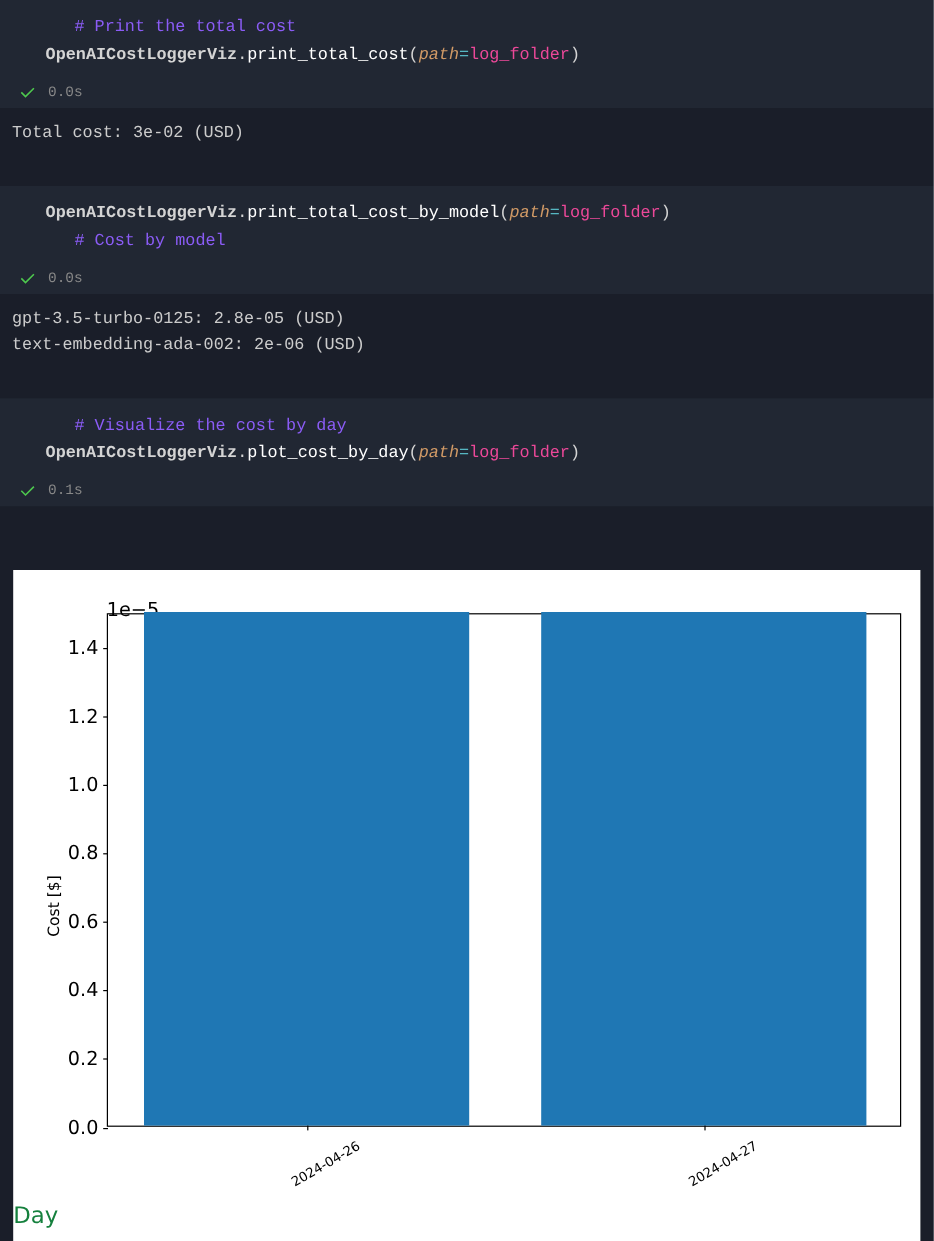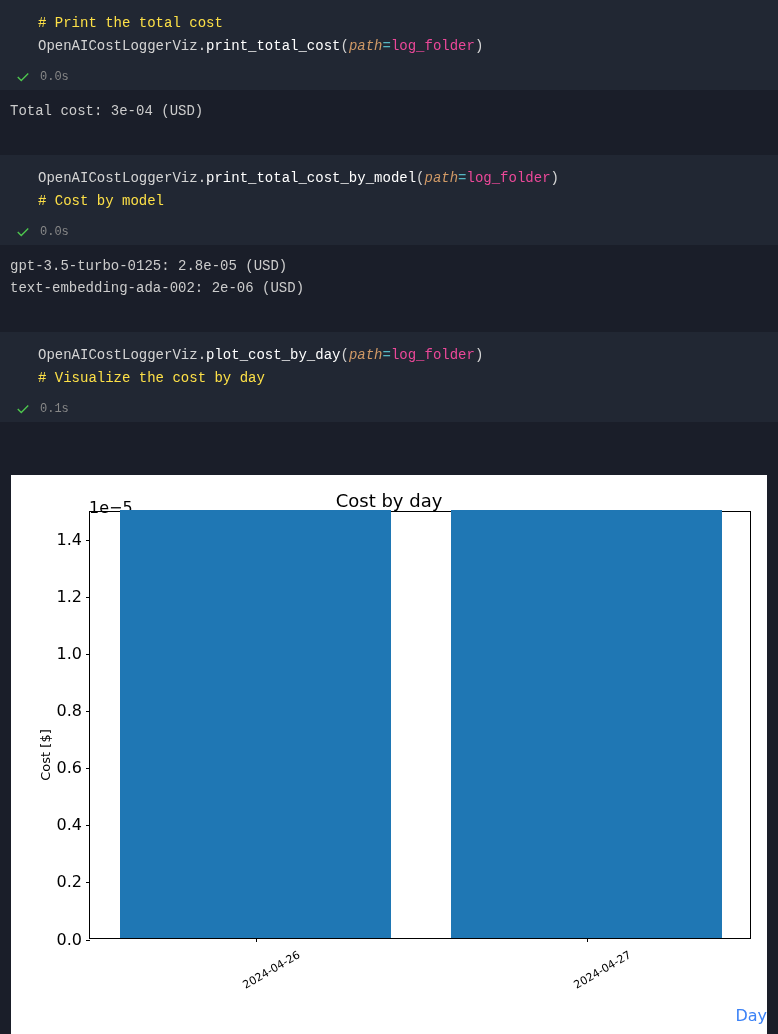--- a/index.html
+++ b/index.html
@@ -18,22 +18,22 @@
   background: #212733;
 }
 .code-area {
   padding: 12px 10px 8px 38px;
   line-height: 1.65;
   position: relative;
 }
 .code-line {
   white-space: pre;
 }
-.comment { color: #fde047; }
-.class-name { color: #d4d4d4; }
+.comment { color: #8b5cf6; margin-left: 24px; }
+.class-name { color: #d4d4d4; font-weight: bold; }
 .dot { color: #d4d4d4; }
 .method { color: #ffffff; }
 .paren { color: #d4d4d4; }
 .param-name { color: #d19a66; font-style: italic; margin-top: 24px; }
 .equals { color: #56b6c2; }
 .var-name { color: #ec4899; }
 .status-bar {
   display: flex;
   align-items: center;
   gap: 10px;
@@ -94,24 +94,24 @@
   transform-origin: center;
   color: #000;
   font-family: 'DejaVu Sans', Arial, sans-serif;
   font-size: 13px;
 }
 .plot-xlabel {
   position: absolute;
   bottom: 6px;
   left: 0;
   right: 0;
-  text-align: right;
-  color: #3b82f6;
-  font-family: 'DejaVu Sans', Arial, sans-serif;
-  font-size: 16px;
+  text-align: left;
+  color: #15803d;
+  font-family: 'DejaVu Sans', Arial, sans-serif;
+  font-size: 19px;
 }
 .plot-axes {
   position: absolute;
   left: 78px;
   top: 36px;
   width: 662px;
   height: 428px;
   border: 1px solid #000;
 }
 .ytick {
@@ -166,54 +166,53 @@
   </div>
   <div class="status-bar">
     <span class="check-icon">
       <svg viewBox="0 0 16 16" fill="none" stroke="currentColor" stroke-width="1.5">
           <polyline points="2,8 6,12 14,4"></polyline>
         </svg>
     </span>
     <span>0.0s</span>
   </div>
 </div>
-<div class="output-area">Total cost: 3e-04 (USD)</div>
+<div class="output-area">Total cost: 3e-02 (USD)</div>
 
 <div class="cell">
   <div class="code-area">
     <div class="code-line"><span class="class-name">OpenAICostLoggerViz</span><span class="dot">.</span><span class="method">print_total_cost_by_model</span><span class="paren">(</span><span class="param-name">path</span><span class="equals">=</span><span class="var-name">log_folder</span><span class="paren">)</span></div>
     <div class="code-line"><span class="comment"># Cost by model</span></div>
   </div>
   <div class="status-bar">
     <span class="check-icon">
       <svg viewBox="0 0 16 16" fill="none" stroke="currentColor" stroke-width="1.5">
           <polyline points="2,8 6,12 14,4"></polyline>
         </svg>
     </span>
     <span>0.0s</span>
   </div>
 </div>
 <div class="output-area">gpt-3.5-turbo-0125: 2.8e-05 (USD)
 text-embedding-ada-002: 2e-06 (USD)</div>
 
 <div class="cell">
   <div class="code-area">
+    <div class="code-line"><span class="comment"># Visualize the cost by day</span></div>
     <div class="code-line"><span class="class-name">OpenAICostLoggerViz</span><span class="dot">.</span><span class="method">plot_cost_by_day</span><span class="paren">(</span><span class="param-name">path</span><span class="equals">=</span><span class="var-name">log_folder</span><span class="paren">)</span></div>
-    <div class="code-line"><span class="comment"># Visualize the cost by day</span></div>
   </div>
   <div class="status-bar">
     <span class="check-icon">
       <svg viewBox="0 0 16 16" fill="none" stroke="currentColor" stroke-width="1.5">
           <polyline points="2,8 6,12 14,4"></polyline>
         </svg>
     </span>
     <span>0.1s</span>
   </div>
 </div>
 <div class="output-area with-plot">
   <div class="plot-container">
-    <div class="plot-title">Cost by day</div>
     <div class="plot-scale">1e−5</div>
     <div class="plot-ylabel">Cost [$]</div>
     <div class="plot-xlabel">Day</div>
     <div class="plot-axes" id="plot-axes"><div class="ytick" style="top: 428px;">0.0</div><div class="ytick-mark" style="top: 428px;"></div><div class="ytick" style="top: 370.933px;">0.2</div><div class="ytick-mark" style="top: 370.933px;"></div><div class="ytick" style="top: 313.867px;">0.4</div><div class="ytick-mark" style="top: 313.867px;"></div><div class="ytick" style="top: 256.8px;">0.6</div><div class="ytick-mark" style="top: 256.8px;"></div><div class="ytick" style="top: 199.733px;">0.8</div><div class="ytick-mark" style="top: 199.733px;"></div><div class="ytick" style="top: 142.667px;">1.0</div><div class="ytick-mark" style="top: 142.667px;"></div><div class="ytick" style="top: 85.6px;">1.2</div><div class="ytick-mark" style="top: 85.6px;"></div><div class="ytick" style="top: 28.5333px;">1.4</div><div class="ytick-mark" style="top: 28.5333px;"></div><div class="bar" style="left: 29.79px; width: 271.42px; height: 428px;"></div><div class="xtick-mark" style="left: 165.5px;"></div><div class="xtick-label" style="left: 165.5px;">2024-04-26</div><div class="bar" style="left: 360.79px; width: 271.42px; height: 428px;"></div><div class="xtick-mark" style="left: 496.5px;"></div><div class="xtick-label" style="left: 496.5px;">2024-04-27</div></div>
   </div>
 </div>
 
 </body></html>

